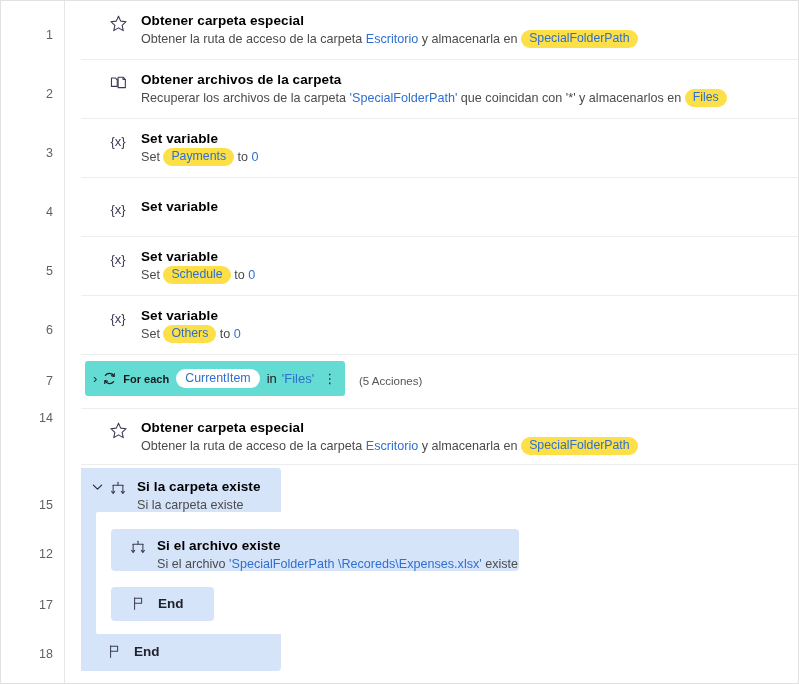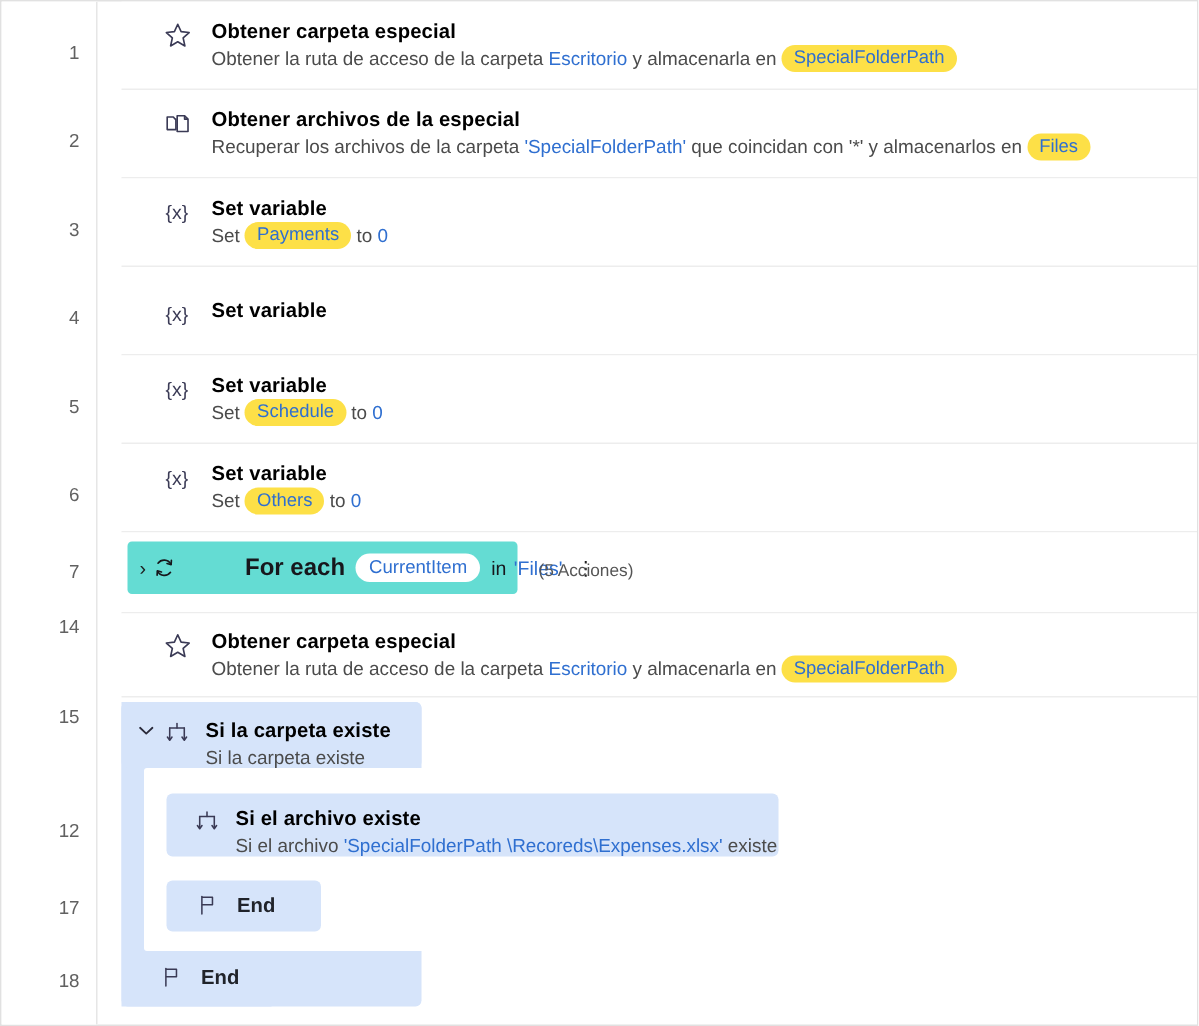--- a/index.html
+++ b/index.html
@@ -96,22 +96,22 @@
   .chev {
     font-size: 13px;
     color: #1d1d1d;
     width: 14px;
     display: flex;
     justify-content: center;
     align-items: center;
   }
   .loop .loop-icon { margin: 0 5px 0 4px; display:flex; align-items:center; }
   .loop-title {
-    font-size: 16px; font-weight: bold; color: #17171c;
-    margin-right: 7px; white-space: nowrap; margin-left: 40px;
+    font-size: 11px; font-weight: bold; color: #17171c;
+    margin-right: 7px; white-space: nowrap;
   }
   .pill-white {
     display: inline-block;
     background: #ffffff;
     color: #2f6fd0;
     border-radius: 10px;
     padding: 2px 9px 3px 9px;
     font-size: 12.4px;
     line-height: 14px;
     white-space: nowrap;
@@ -156,21 +156,21 @@
 
   <div class="gutter">
     <div class="gutter-num" style="top:27px">1</div>
     <div class="gutter-num" style="top:86px">2</div>
     <div class="gutter-num" style="top:145px">3</div>
     <div class="gutter-num" style="top:204px">4</div>
     <div class="gutter-num" style="top:263px">5</div>
     <div class="gutter-num" style="top:322px">6</div>
     <div class="gutter-num" style="top:373px">7</div>
     <div class="gutter-num" style="top:410px">14</div>
-    <div class="gutter-num" style="top:470px">15</div>
+    <div class="gutter-num" style="top:497px">15</div>
     <div class="gutter-num" style="top:546px">12</div>
     <div class="gutter-num" style="top:597px">17</div>
     <div class="gutter-num" style="top:646px">18</div>
   </div>
 
   <div class="card" style="left:80px; top:0px; width:719px; height:59px;">
     <div class="card-inner" style="margin-left:24px;">
       <div class="ic">
         <svg width="19" height="19" viewBox="0 0 20 20" fill="none" stroke="#3a3a55" stroke-width="1.15">
           <path d="M10 2.3 L12.35 7.5 L18 8.1 L13.8 11.9 L15 17.5 L10 14.6 L5 17.5 L6.2 11.9 L2 8.1 L7.65 7.5 Z" stroke-linejoin="round"></path>
@@ -186,21 +186,21 @@
   <div class="card" style="left:80px; top:59px; width:719px; height:59px;">
     <div class="card-inner" style="margin-left:24px;">
       <div class="ic">
         <svg width="19" height="19" viewBox="0 0 20 20" fill="none" stroke="#3a3a55" stroke-width="1.15">
           <path d="M2.6 5.3 h4.3 l1.2 1.4 h0.6 v7.4 h-6.1 z" stroke-linejoin="round"></path>
           <path d="M9.6 4.4 h5.2 l2.4 2.4 v8.6 h-7.6 z" stroke-linejoin="round"></path>
           <path d="M14.8 4.4 v2.4 h2.4" stroke-linejoin="round"></path>
         </svg>
       </div>
       <div class="txt">
-        <div class="title">Obtener archivos de la especial</div>
+        <div class="title">Obtener archivos de la carpeta</div>
         <div class="subtitle"><span>Recuperar los archivos de la carpeta </span><span class="lnkq">'SpecialFolderPath'</span><span> que coincidan con '*' y almacenarlos en </span><span class="pill">Files</span></div>
       </div>
     </div>
   </div>
 
   <div class="card" style="left:80px; top:118px; width:719px; height:59px;">
     <div class="card-inner" style="margin-left:24px;">
       <div class="ic" style="font-size:13px;color:#3a3a55;padding-top:4px;">
           <span>{x}</span>
         </div>

